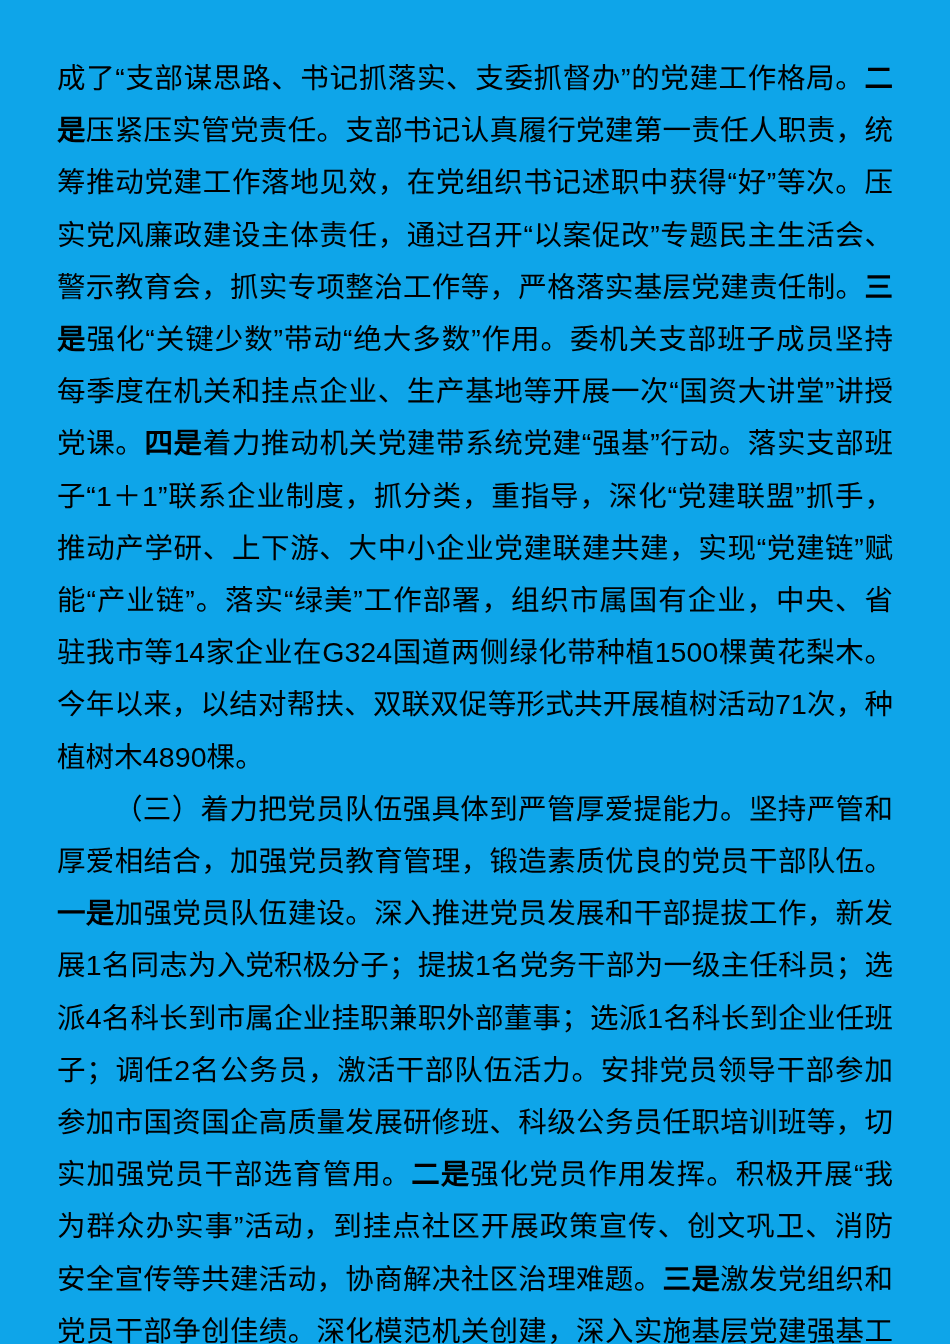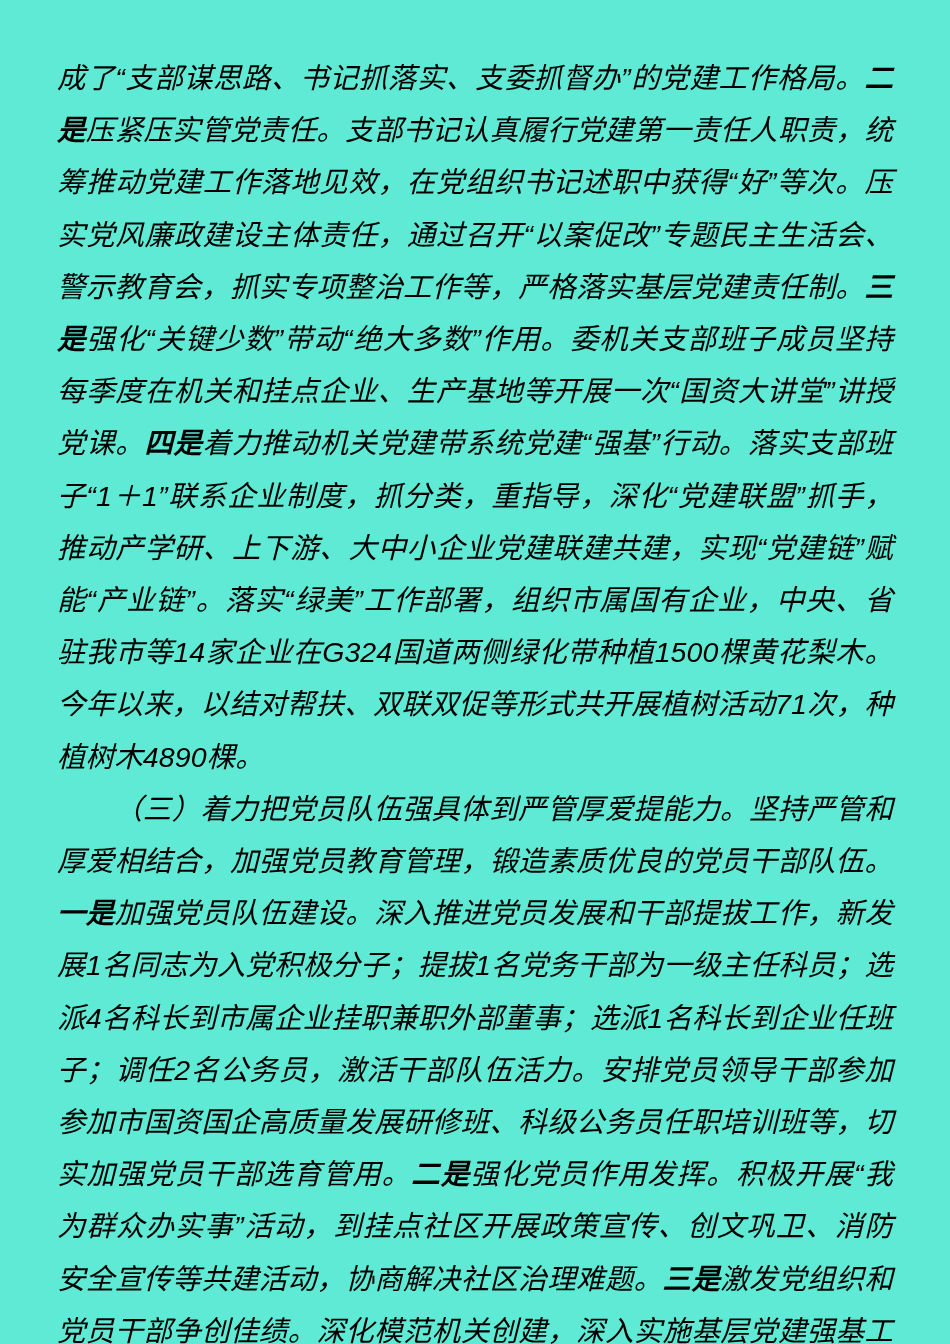--- a/index.html
+++ b/index.html
@@ -46,18 +46,18 @@
   }
 
   
   .b {
     font-weight: 700;
   }
 </style>
 </head>
 <body>
 
-<div class="page" style="background: #5eead4; font-style: italic;">
+<div class="page" style="background: #0ea5e9;">
   <div class="text-body" id="text-body" style="color: rgb(0, 0, 0);">
       <p class="para"><span class="">成了“支部谋思路、书记抓落实、支委抓督办”的党建工作格局。</span><span class="b">二是</span><span class="">压紧压实管党责任。支部书记认真履行党建第一责任人职责，统筹推动党建工作落地见效，在党组织书记述职中获得“好”等次。压实党风廉政建设主体责任，通过召开“以案促改”专题民主生活会、警示教育会，抓实专项整治工作等，严格落实基层党建责任制。</span><span class="b">三是</span><span class="">强化“关键少数”带动“绝大多数”作用。委机关支部班子成员坚持每季度在机关和挂点企业、生产基地等开展一次“国资大讲堂”讲授党课。</span><span class="b">四是</span><span class="">着力推动机关党建带系统党建“强基”行动。落实支部班子“1＋1”联系企业制度，抓分类，重指导，深化“党建联盟”抓手，推动产学研、上下游、大中小企业党建联建共建，实现“党建链”赋能“产业链”。落实“绿美”工作部署，组织市属国有企业，中央、省驻我市等14家企业在G324国道两侧绿化带种植1500棵黄花梨木。今年以来，以结对帮扶、双联双促等形式共开展植树活动71次，种植树木4890棵。</span></p>
       <p class="para indent"><span class="">（三）着力把党员队伍强具体到严管厚爱提能力。坚持严管和厚爱相结合，加强党员教育管理，锻造素质优良的党员干部队伍。</span><span class="b">一是</span><span class="">加强党员队伍建设。深入推进党员发展和干部提拔工作，新发展1名同志为入党积极分子；提拔1名党务干部为一级主任科员；选派4名科长到市属企业挂职兼职外部董事；选派1名科长到企业任班子；调任2名公务员，激活干部队伍活力。安排党员领导干部参加参加市国资国企高质量发展研修班、科级公务员任职培训班等，切实加强党员干部选育管用。</span><span class="b">二是</span><span class="">强化党员作用发挥。积极开展“我为群众办实事”活动，到挂点社区开展政策宣传、创文巩卫、消防安全宣传等共建活动，协商解决社区治理难题。</span><span class="b">三是</span><span class="">激发党组织和党员干部争创佳绩。深化模范机关创建，深入实施基层党建强基工程三年行动计划，</span></p>
     </div>
 </div>
 
 </body></html>

